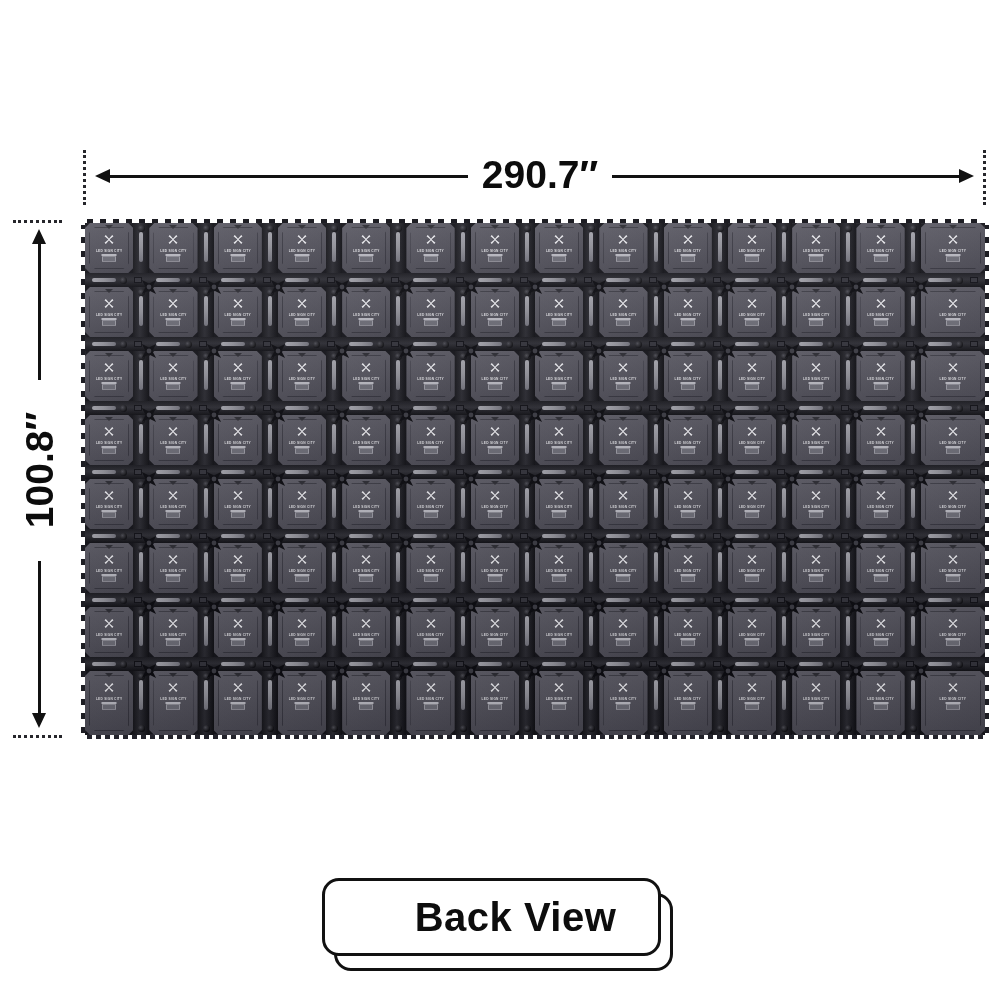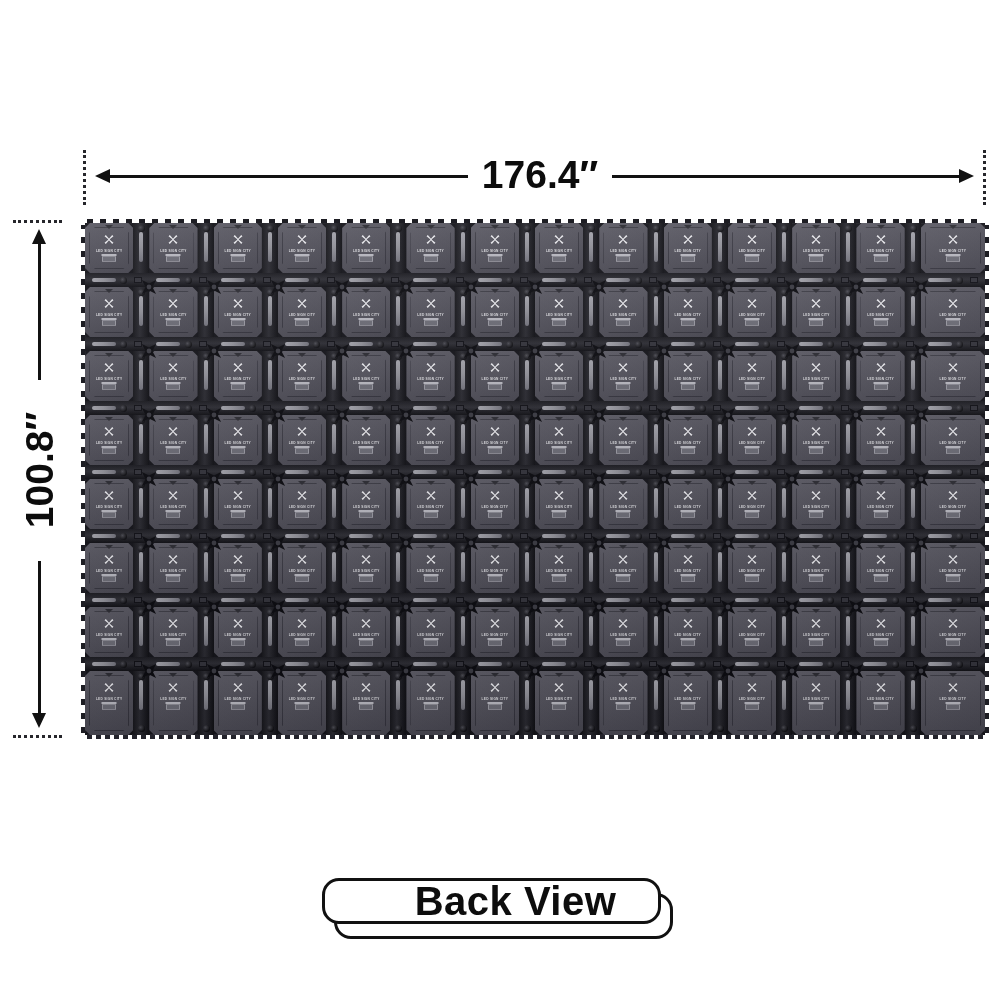--- a/index.html
+++ b/index.html
@@ -64,37 +64,37 @@
          box-shadow:inset 0 0 0 1px #101016;}
   .scr{position:absolute;width:7px;height:7px;border-radius:50%;
        background:radial-gradient(circle at 35% 35%,#4a4a52,#0d0d11 72%);}
   .scr.s1{right:4px;top:2px;} .scr.s2{right:4px;bottom:3px;} .scr.s3{right:22px;top:4px;}
   .cross{position:absolute;right:-10px;bottom:-10px;width:20px;height:20px;z-index:5;}
   .sheen{position:absolute;inset:0;z-index:6;pointer-events:none;
          background:linear-gradient(180deg,rgba(255,255,255,.05),rgba(0,0,0,.08));}
 
   
   .btn-wrap{position:absolute;left:322px;top:878px;width:356px;height:84px;cursor:pointer;}
-  .btn-layer{position:absolute;width:339px;height:46px;background:#fff;border:3px solid #111;
+  .btn-layer{position:absolute;width:339px;height:78px;background:#fff;border:3px solid #111;
              border-radius:17px;box-sizing:border-box;padding-left:48px;}
   .btn-back{left:12px;top:15px;}
   .btn-front{left:0;top:0;display:flex;align-items:center;justify-content:center;}
   .btn-front span{font-size:40px;font-weight:700;color:#0d0d0d;letter-spacing:.5px;}
 </style>
 </head>
 <body>
 
 <div class="stage">
 
   <div>
     <div class="dot-v" style="left:83px;top:150px;height:55px;"></div>
     <div class="dot-v" style="left:983px;top:150px;height:55px;"></div>
     <div class="arr left" style="left:95px;top:169px;"></div>
     <div class="dline" style="left:107px;top:175px;width:361px;height:3px;"></div>
-    <div class="dim-label" style="left:540px;top:175px;">176.4″</div>
+    <div class="dim-label" style="left:540px;top:175px;">290.7″</div>
     <div class="dline" style="left:612px;top:175px;width:348px;height:3px;"></div>
     <div class="arr right" style="left:959px;top:169px;"></div>
   </div>
 
   <div>
     <div class="dot-h" style="left:13px;top:220px;width:49px;"></div>
     <div class="dot-h" style="left:13px;top:735px;width:49px;"></div>
     <div class="arr up" style="left:32px;top:229px;"></div>
     <div class="dline" style="left:38px;top:242px;width:3px;height:138px;"></div>
     <div class="dim-label rot" style="left:40px;top:470px;">100.8″</div>

